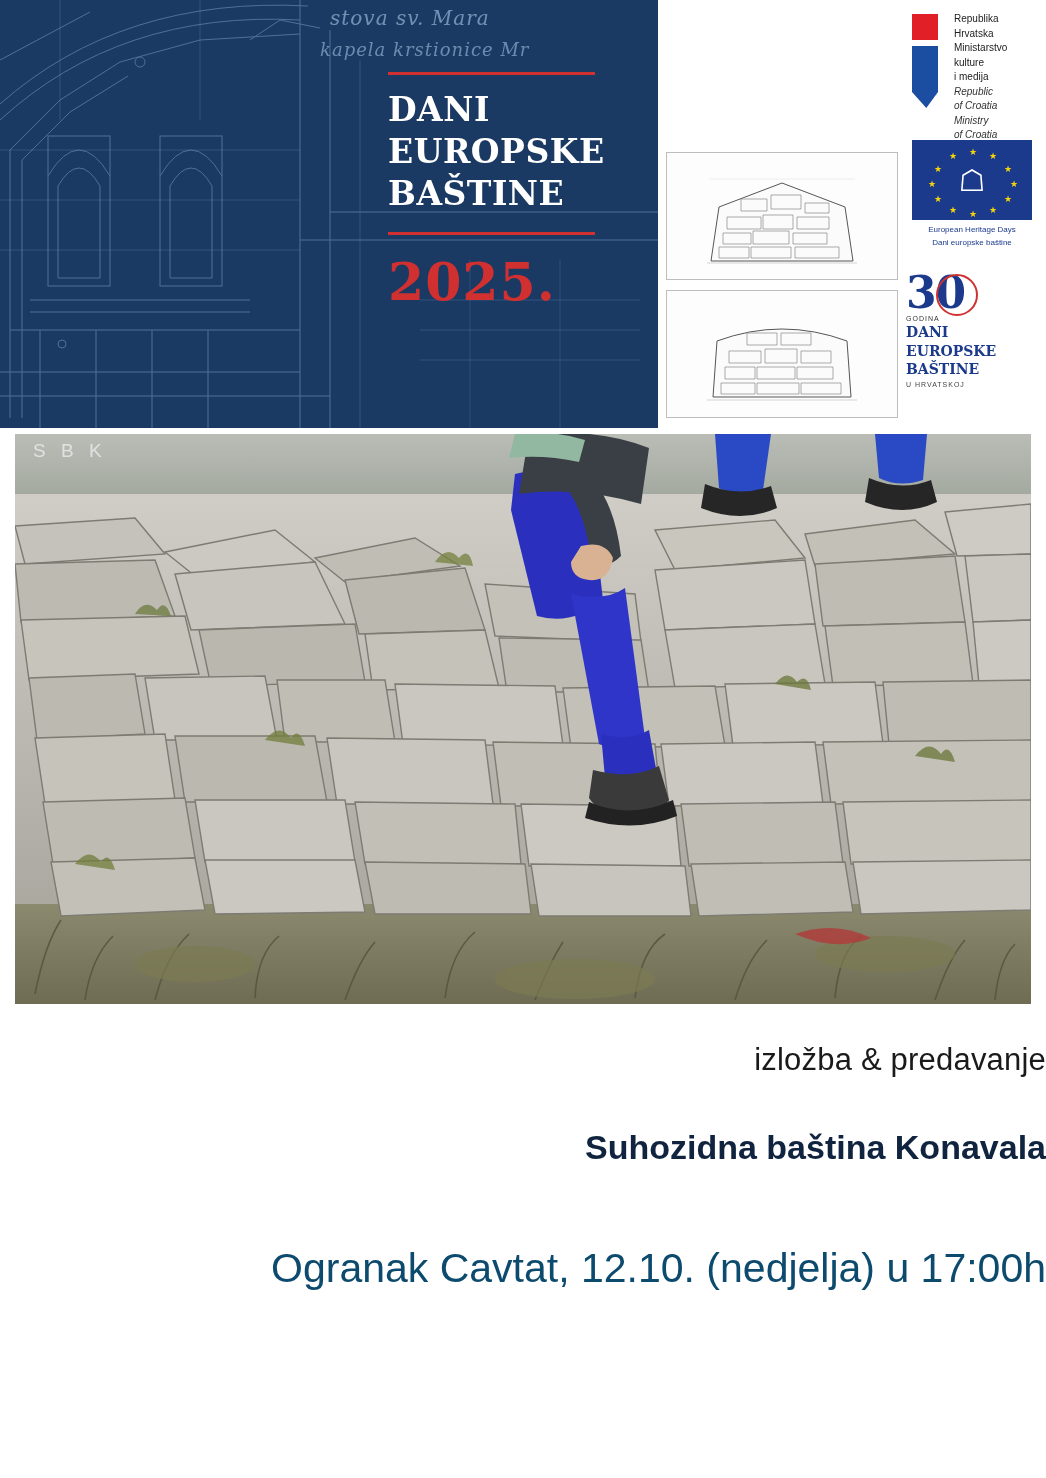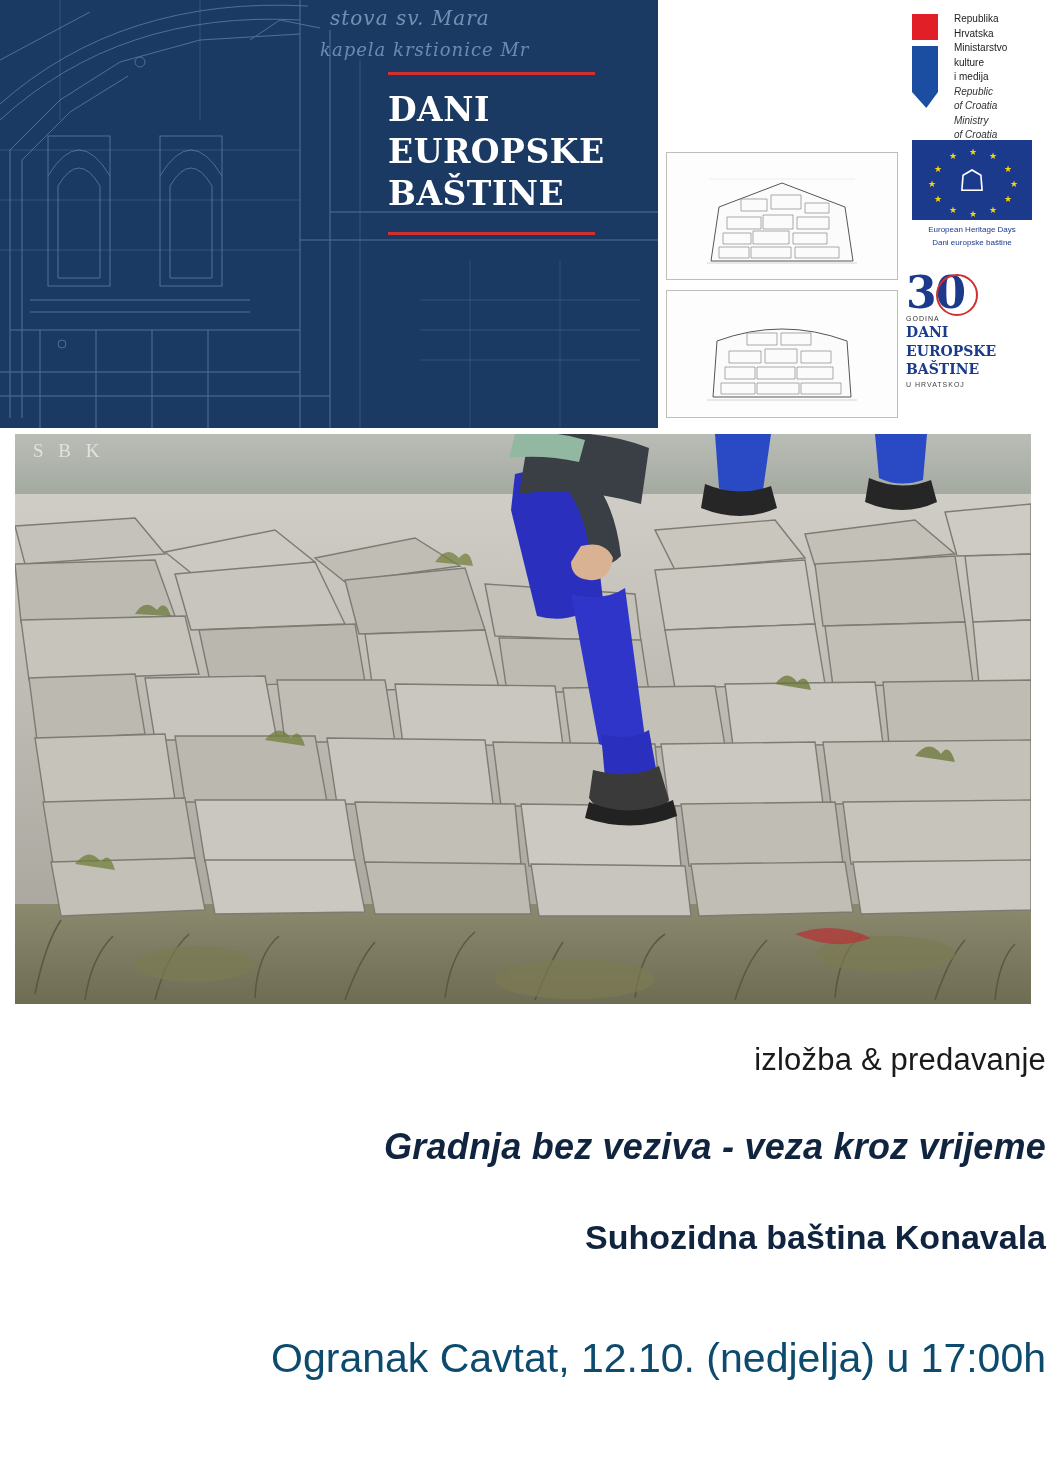--- a/index.html
+++ b/index.html
@@ -308,21 +308,21 @@
   }
   .photo {
     position: absolute;
     inset: 0;
   }
   .sbk {
     position: absolute;
     left: 18px;
     top: 6px;
     color: #e9e9e9;
-    font-family: Liberation Serif, serif;
+    font-family: Liberation Sans, sans-serif;
     font-size: 19px;
     letter-spacing: 5px;
     opacity: 0.85;
     z-index: 6;
   }
 
   
   .textblock {
     width: 1046px;
     text-align: right;
@@ -409,20 +409,21 @@
 
     <div class="bp-handwrite">stova  sv. Mara</div>
     <div class="bp-handwrite2">kapela  krstionice Mr</div>
 
     <div class="ded-block">
       <div class="ded-rule"></div>
       <div class="ded-title">DANI</div>
       <div class="ded-title">EUROPSKE</div>
       <div class="ded-title">BAŠTINE</div>
       <div class="ded-rule second"></div>
+      <div class="ded-year">2025.</div>
     </div>
   </div>
 
   <div class="logos">
 
 
     <div class="ministry">
       <div class="min-glyph">
         <div class="min-red"></div>
         <div class="min-blue"></div>
@@ -651,16 +652,15 @@
       <path d="M860 0 l52 0 l-4 46 q-24 8 -44 -2 z" fill="#2a49c4"></path>
       <path d="M690 50 q34 14 66 2 l6 22 q-36 16 -76 0 z" fill="#262626"></path>
       <path d="M854 44 q32 14 62 2 l6 22 q-34 16 -72 0 z" fill="#262626"></path>
     </g>
   </svg>
   <div class="sbk">S B K</div>
 </div>
 
 <div class="textblock">
   <div class="kicker">izložba &amp; predavanje</div>
-  <div class="title">Gradnja bez veziva - veza kroz vrijeme</div>
   <div class="subtitle">Suhozidna baština Konavala</div>
   <div class="details">Ogranak Cavtat, 12.10. (nedjelja) u 17:00h</div>
 </div>
 
 </body></html>

